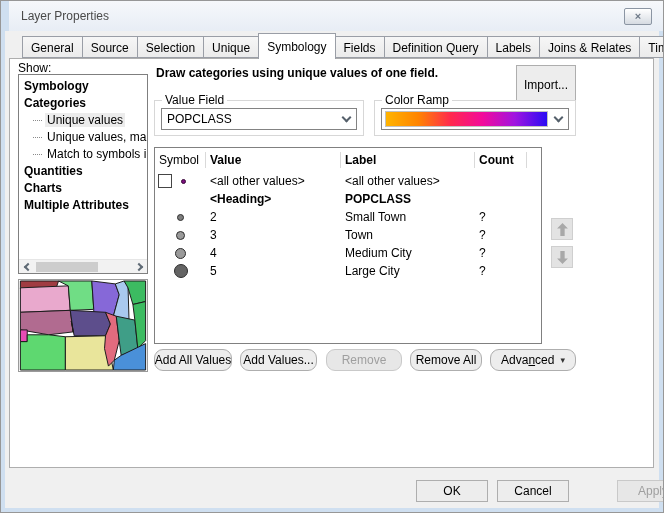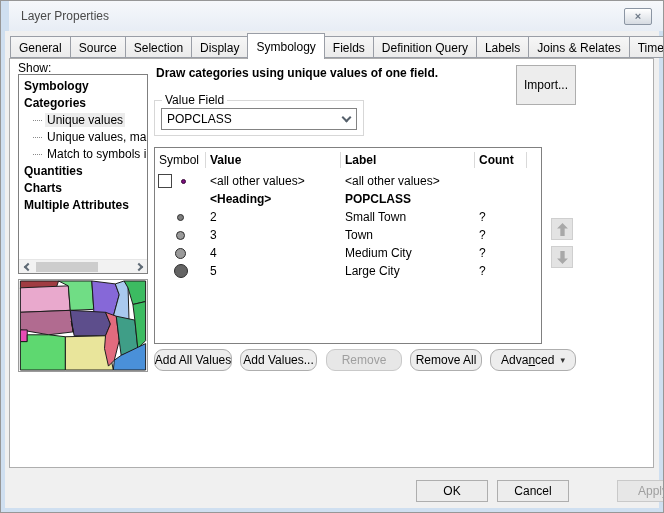--- a/index.html
+++ b/index.html
@@ -12,21 +12,21 @@
   .close-btn{position:absolute;right:11px;top:7px;width:28px;height:17px;
     border:1px solid #8b95a3;border-radius:2px;background:linear-gradient(#ffffff,#d6dbe2);
     display:flex;align-items:center;justify-content:center;color:#6e7a88;
     font-weight:bold;font-size:11px;line-height:1;cursor:default;}
   .body{position:absolute;left:4px;right:4px;top:30px;bottom:4px;background:#f0f0f0;}
 
   
   .tabs{position:absolute;left:5px;top:5px;height:22px;display:flex;align-items:flex-start;z-index:2;}
   .tab{height:22px;padding:4px 8px 0 8px;background:linear-gradient(#f6f6f6,#ebebeb);
     border:1px solid #9a9ea6;margin-left:-1px;white-space:nowrap;cursor:default;}
-  .tab:first-child{margin-left:0;}
+  .tab:first-child{margin-left:12px;}
   .tab.active{position:relative;z-index:3;background:#fff;height:26px;margin-top:-3px;
     padding-top:6px;border-bottom:none;}
 
   
   .page{position:absolute;left:4px;right:5px;top:27px;height:410px;background:#fff;
     border:1px solid #aeaeae;z-index:1;}
 
   
   .show-label{position:absolute;left:8px;top:2px;}
   .listbox{position:absolute;left:8px;top:15px;width:130px;height:200px;background:#fff;
@@ -120,21 +120,21 @@
       <span>×</span>
     </div>
   </div>
 
   <div class="body">
 
     <div class="tabs">
       <div class="tab">General</div>
       <div class="tab">Source</div>
       <div class="tab">Selection</div>
-      <div class="tab">Display</div>
+      <div class="tab">Unique</div>
       <div class="tab active">Symbology</div>
       <div class="tab">Fields</div>
       <div class="tab">Definition Query</div>
       <div class="tab">Labels</div>
       <div class="tab">Joins &amp; Relates</div>
       <div class="tab">Time</div>
 
     </div>
 
     <div class="page">
@@ -191,20 +191,29 @@
       <div class="groupbox gb-value">
         <span class="legend">Value Field</span>
         <div class="combo">
           <span class="txt">POPCLASS</span>
           <span class="chev-box">
               <span class="chev-down"></span>
             </span>
         </div>
       </div>
 
+      <div class="groupbox gb-ramp">
+        <span class="legend">Color Ramp</span>
+        <div class="combo">
+          <span class="ramp-swatch" style="background: linear-gradient(90deg, rgb(255, 180, 0), rgb(255, 132, 0), rgb(255, 42, 77), rgb(242, 10, 155), rgb(160, 20, 224), rgb(42, 12, 244));"></span>
+          <span class="chev-box">
+              <span class="chev-down"></span>
+            </span>
+        </div>
+      </div>
 
       <div class="cat-table">
         <div class="t-head">
           <div class="hc">Symbol</div>
           <div class="hc b">Value</div>
           <div class="hc b">Label</div>
           <div class="hc b">Count</div>
           <div class="hc"></div>
         </div>
 

